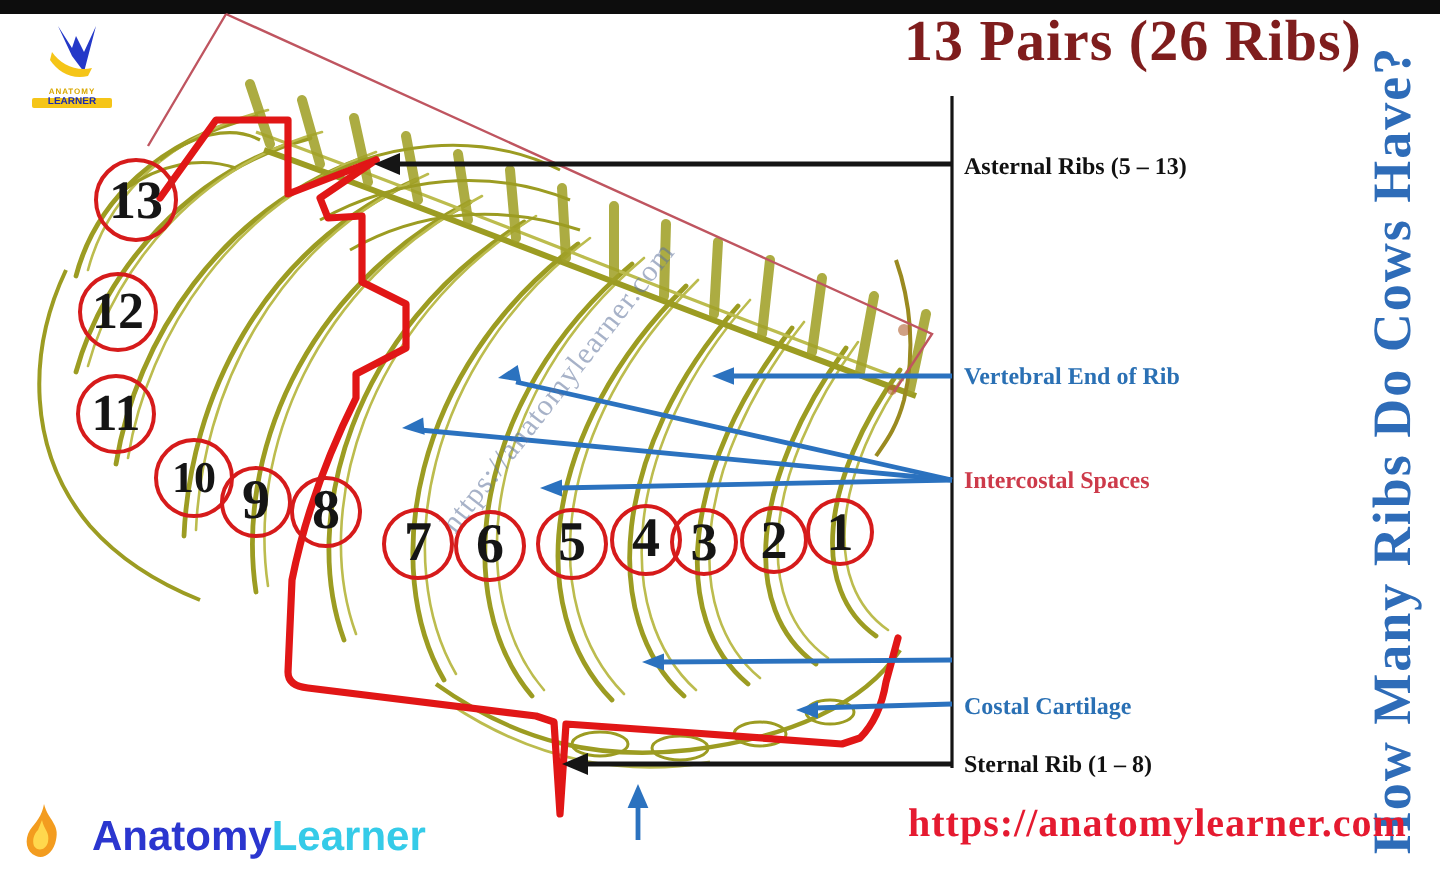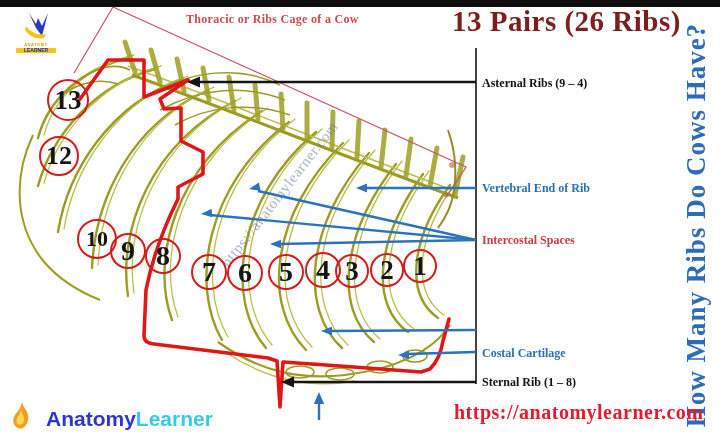--- a/index.html
+++ b/index.html
@@ -129,37 +129,37 @@
       <line x1="319" y1="420" x2="319" y2="402"></line>
       <polygon points="319,392 313.8,404 324.2,404" stroke="none" fill="#2b72bf"></polygon>
     </g>
   </svg>
 
   <div class="watermark">https://anatomylearner.com</div>
 
   <div style="position:absolute;left:0;top:0;width:720px;height:447px;pointer-events:none;">
       <div class="rib-circle" style="left: 47px; top: 79px; height: 42px; width: 42px; font-size: 27px;">13</div>
       <div class="rib-circle" style="left: 39px; top: 136px; height: 40px; width: 40px; font-size: 26px;">12</div>
+      <div class="rib-circle" style="left: 38px; top: 187px; height: 40px; width: 40px; font-size: 26px;">11</div>
       <div class="rib-circle" style="left: 77px; top: 219px; height: 40px; width: 40px; font-size: 22px;">10</div>
       <div class="rib-circle" style="left: 110px; top: 233px; height: 36px; width: 36px; font-size: 28px;">9</div>
       <div class="rib-circle" style="left: 145px; top: 238px; height: 36px; width: 36px; font-size: 28px;">8</div>
       <div class="rib-circle" style="left: 191px; top: 254px; height: 36px; width: 36px; font-size: 28px;">7</div>
       <div class="rib-circle" style="left: 227px; top: 255px; height: 36px; width: 36px; font-size: 28px;">6</div>
       <div class="rib-circle" style="left: 268px; top: 254px; height: 36px; width: 36px; font-size: 28px;">5</div>
       <div class="rib-circle" style="left: 305px; top: 252px; height: 36px; width: 36px; font-size: 28px;">4</div>
       <div class="rib-circle" style="left: 335px; top: 254px; height: 34px; width: 34px; font-size: 27px;">3</div>
       <div class="rib-circle" style="left: 370px; top: 253px; height: 34px; width: 34px; font-size: 27px;">2</div>
       <div class="rib-circle" style="left: 403px; top: 249px; height: 34px; width: 34px; font-size: 27px;">1</div>
     </div>
 
-  <div class="caption">Thoracic or Ribs Cage of a Cow</div>
   <div class="main-title">13 Pairs (26 Ribs)</div>
   <div class="side-title">How Many Ribs Do Cows Have?</div>
 
-  <div class="ann" style="top:76px">Asternal Ribs (9 – 4)</div>
+  <div class="ann" style="top:76px">Asternal Ribs (5 – 13)</div>
   <div class="ann blue" style="top:181px">Vertebral End of Rib</div>
   <div class="ann red" style="top:233px">Intercostal Spaces</div>
   <div class="ann blue" style="top:346px">Costal Cartilage</div>
   <div class="ann" style="top:375px">Sternal Rib (1 – 8)</div>
 
   <div class="site-url">https://anatomylearner.com</div>
 
   <div class="logo">
     <svg width="22" height="32" viewBox="0 0 22 32">
       <path d="M12,0 C14,8 20,10 18,18 C17,24 12,28 8,26 C3,24 2,18 5,13 C8,9 11,6 12,0 Z" fill="#f39c1f"></path>

